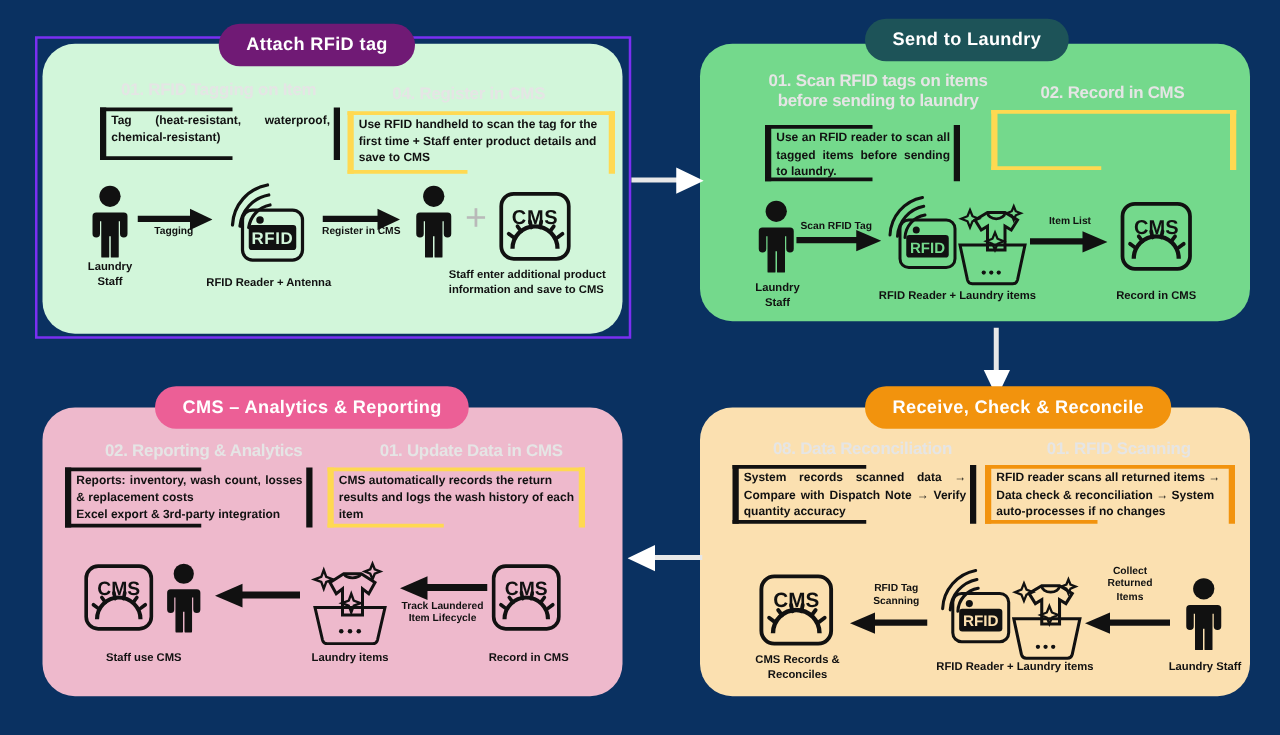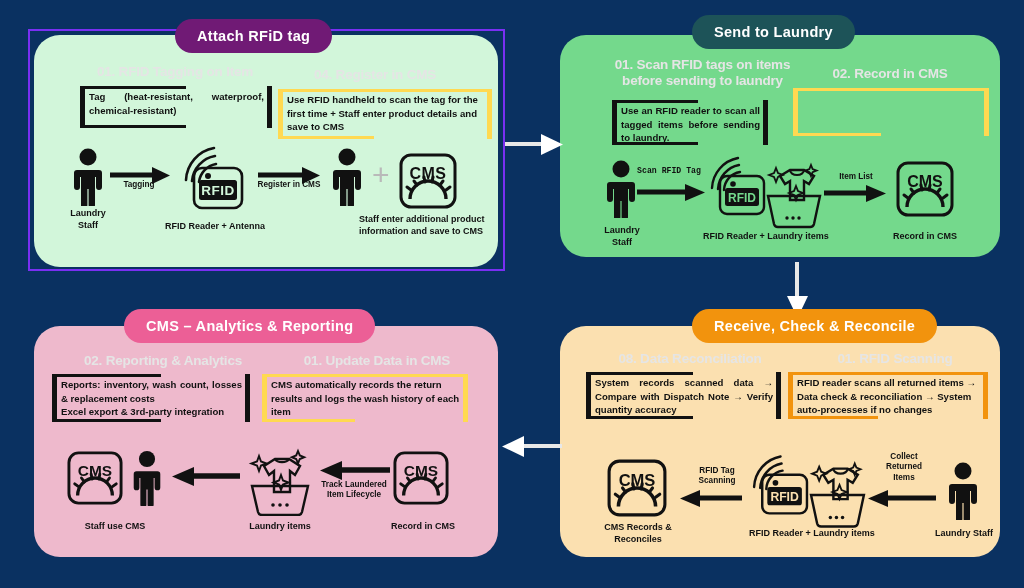--- a/index.html
+++ b/index.html
@@ -243,21 +243,21 @@
 
   <div class="ico" style="left:601px;top:160px;">
     <svg width="40" height="58" viewBox="0 0 40 58">
         <circle cx="20" cy="9" r="8.5" fill="#111"></circle>
         <path d="M9 22 h22 a3 3 0 0 1 3 3 v14 a3 3 0 0 1 -6 0 v-10 h-1 v28 a3.2 3.2 0 0 1 -6.4 0 v-16 h-1.2 v16 a3.2 3.2 0 0 1 -6.4 0 v-28 h-1 v10 a3 3 0 0 1 -6 0 v-14 a3 3 0 0 1 3 -3 z" fill="#111"></path>
       </svg>
   </div>
   <div class="cap" style="left:589px;top:225px;width:66px;white-space:pre-line;">Laundry
 Staff</div>
 
-  <div class="alabel" style="left:630px;top:166px;width:78px;font-family:Liberation Mono, monospace;">Scan RFID Tag</div>
+  <div class="alabel" style="left:630px;top:176px;width:78px;">Scan RFID Tag</div>
   <svg class="conn" style="left:637px;top:183px;" width="68" height="20">
     <line x1="0" y1="9" x2="50" y2="9" stroke="#111" stroke-width="5"></line>
     <polygon points="48,1 68,9.5 48,18" fill="#111"></polygon>
   </svg>
 
   <div class="ico" style="left:706px;top:152px;">
     <svg width="120" height="80" viewBox="0 0 120 80">
       <g fill="none" stroke="#111" stroke-width="2.4" stroke-linecap="round">
         <path d="M6 36 A32 32 0 0 1 32 6"></path>
         <path d="M12 37 A26 26 0 0 1 33 13"></path>

